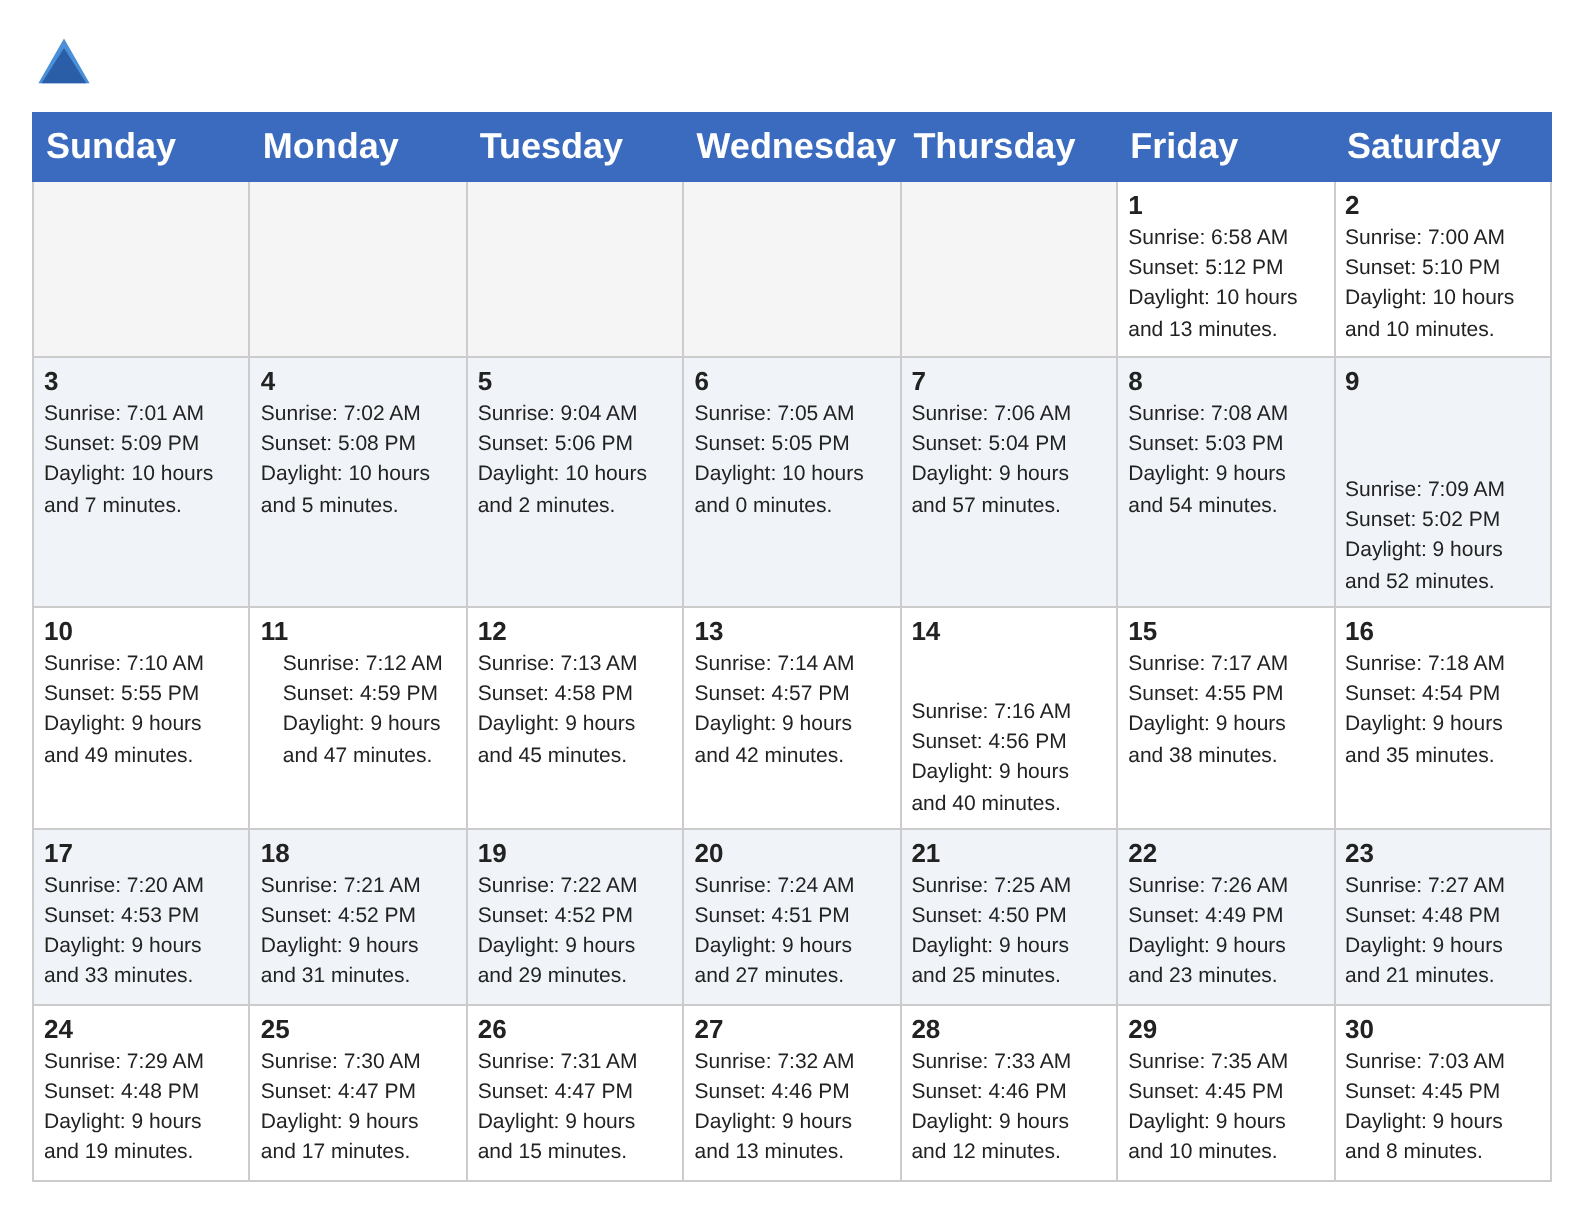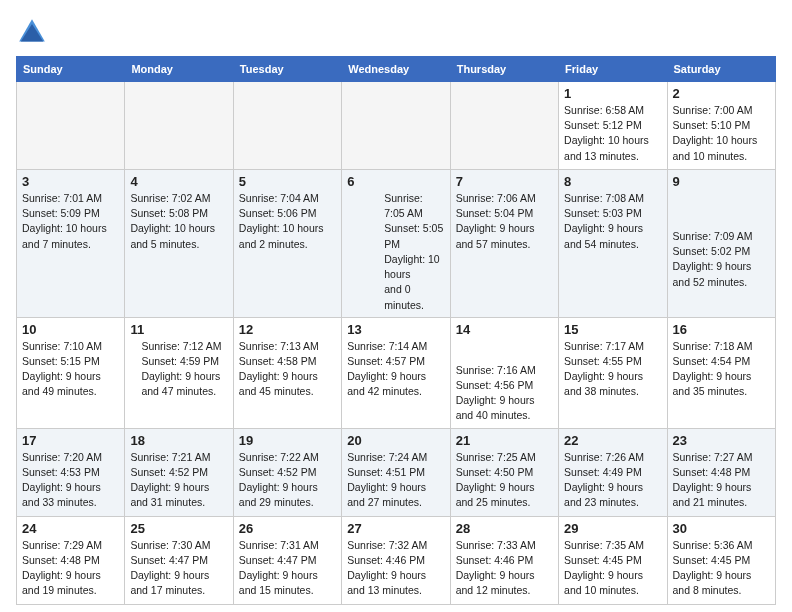--- a/index.html
+++ b/index.html
@@ -45,21 +45,21 @@
       color: #444;
     }
     table {
       width: 100%;
       border-collapse: collapse;
       table-layout: fixed;
     }
     thead th {
       background: #3a6bbf;
       color: #fff;
-      font-size: 11px;
+      font-size: 18px;
       font-weight: bold;
       padding: 6px 6px;
       text-align: left;
       border: 1px solid #3a6bbf;
     }
     td {
       vertical-align: top;
       border: 1px solid #ccc;
       padding: 4px 5px;
       font-size: 11px;
@@ -149,28 +149,28 @@
         </td>
         <td>
           <span class="day-num">4</span>
           <div class="day-info" style="white-space: pre-line;">Sunrise: 7:02 AM
 Sunset: 5:08 PM
 Daylight: 10 hours
 and 5 minutes.</div>
         </td>
         <td>
           <span class="day-num">5</span>
-          <div class="day-info" style="white-space: pre-line;">Sunrise: 7:04 AM
+          <div class="day-info" style="white-space: pre-line;">Sunrise: 9:04 AM
 Sunset: 5:06 PM
 Daylight: 10 hours
 and 2 minutes.</div>
         </td>
         <td>
           <span class="day-num">6</span>
-          <div class="day-info" style="white-space: pre-line; margin-left: 37px;">Sunrise: 7:05 AM
+          <div class="day-info" style="white-space: pre-line;">Sunrise: 7:05 AM
 Sunset: 5:05 PM
 Daylight: 10 hours
 and 0 minutes.</div>
         </td>
         <td>
           <span class="day-num">7</span>
           <div class="day-info" style="white-space: pre-line;">Sunrise: 7:06 AM
 Sunset: 5:04 PM
 Daylight: 9 hours
 and 57 minutes.</div>
@@ -187,21 +187,21 @@
           <div class="day-info" style="white-space: pre-line; margin-top: 40px;">Sunrise: 7:09 AM
 Sunset: 5:02 PM
 Daylight: 9 hours
 and 52 minutes.</div>
         </td>
       </tr>
       <tr>
         <td>
           <span class="day-num">10</span>
           <div class="day-info" style="white-space: pre-line;">Sunrise: 7:10 AM
-Sunset: 5:15 PM
+Sunset: 5:55 PM
 Daylight: 9 hours
 and 49 minutes.</div>
         </td>
         <td>
           <span class="day-num">11</span>
           <div class="day-info" style="white-space: pre-line; margin-left: 11px;">Sunrise: 7:12 AM
 Sunset: 4:59 PM
 Daylight: 9 hours
 and 47 minutes.</div>
         </td>
@@ -330,20 +330,20 @@
         </td>
         <td>
           <span class="day-num">29</span>
           <div class="day-info" style="white-space: pre-line;">Sunrise: 7:35 AM
 Sunset: 4:45 PM
 Daylight: 9 hours
 and 10 minutes.</div>
         </td>
         <td>
           <span class="day-num">30</span>
-          <div class="day-info" style="white-space: pre-line;">Sunrise: 5:36 AM
+          <div class="day-info" style="white-space: pre-line;">Sunrise: 7:03 AM
 Sunset: 4:45 PM
 Daylight: 9 hours
 and 8 minutes.</div>
         </td>
       </tr>
     </tbody>
 </table>
 
 </body></html>

